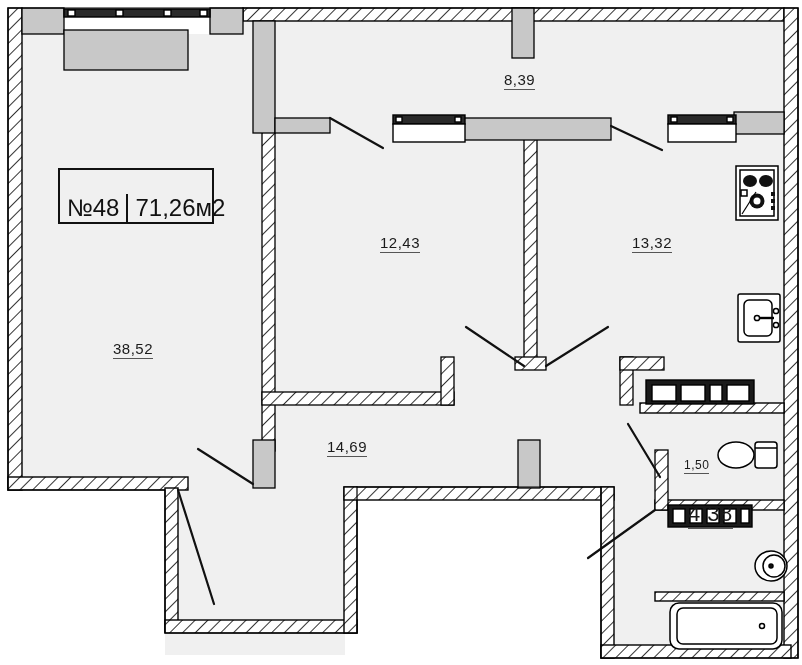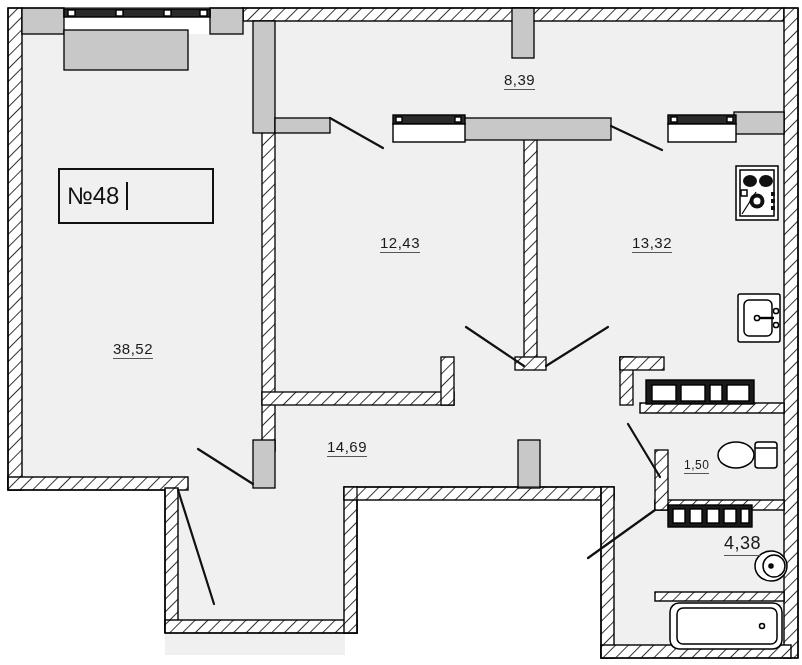--- a/index.html
+++ b/index.html
@@ -1,21 +1,21 @@
 <!DOCTYPE html>
 <html><head>
 <meta charset="utf-8">
 <style>
   html,body{margin:0;padding:0;background:#ffffff;}
   body{font-family:"Liberation Sans", sans-serif;}
   #plan{position:relative;width:802px;height:665px;background:#ffffff;overflow:hidden;}
   #plan svg{position:absolute;left:0;top:0;}
   .lbl{position:absolute;font-family:"Liberation Sans", sans-serif;font-size:15px;color:#1a1a1a;
        letter-spacing:.5px;white-space:nowrap;border-bottom:1px solid #555;padding-bottom:1px;}
-  .aptbox{position:absolute;border:2px solid #111;background:#f0f0f0;display:flex;align-items:center;}
+  .aptbox{position:absolute;border:2px solid #111;background:#f0f0f0;display:flex;align-items:flex-end;}
   .aptbox .cell{display:flex;align-items:center;justify-content:center;font-size:24px;color:#111;padding:0 7px;}
   .aptbox .cell.first{border-right:2px solid #111;}
 </style>
 </head>
 <body>
 
 <div id="plan">
 
   <svg width="802" height="665" viewBox="0 0 802 665">
     <defs>
@@ -184,23 +184,24 @@
       </g>
     </g>
 
     <g fill="none" stroke="#000" stroke-width="1.2">
       <path d="M8,8 L798,8 L798,658 L601,658 L601,487 L357,487 L357,633 L165,633 L165,490 L8,490 Z"></path>
     </g>
   </svg>
 
   <div class="aptbox" style="left:58px;top:168px;width:152px;height:52px;">
     <div class="cell first">№48</div>
+    <div class="cell">71,26м2</div>
   </div>
 
   <div class="lbl" style="left:113px;top:340px;">38,52</div>
   <div class="lbl" style="left:380px;top:234px;">12,43</div>
   <div class="lbl" style="left:632px;top:234px;">13,32</div>
   <div class="lbl" style="left:504px;top:71px;">8,39</div>
   <div class="lbl" style="left:327px;top:438px;">14,69</div>
   <div class="lbl" style="left:684px;top:458px;font-size:12px;">1,50</div>
-  <div class="lbl" style="left:688px;top:533px;font-size:18px;margin-left:36px;">4,38</div>
+  <div class="lbl" style="left:688px;top:501px;font-size:22px;">4,38</div>
 
 </div>
 
 </body></html>

